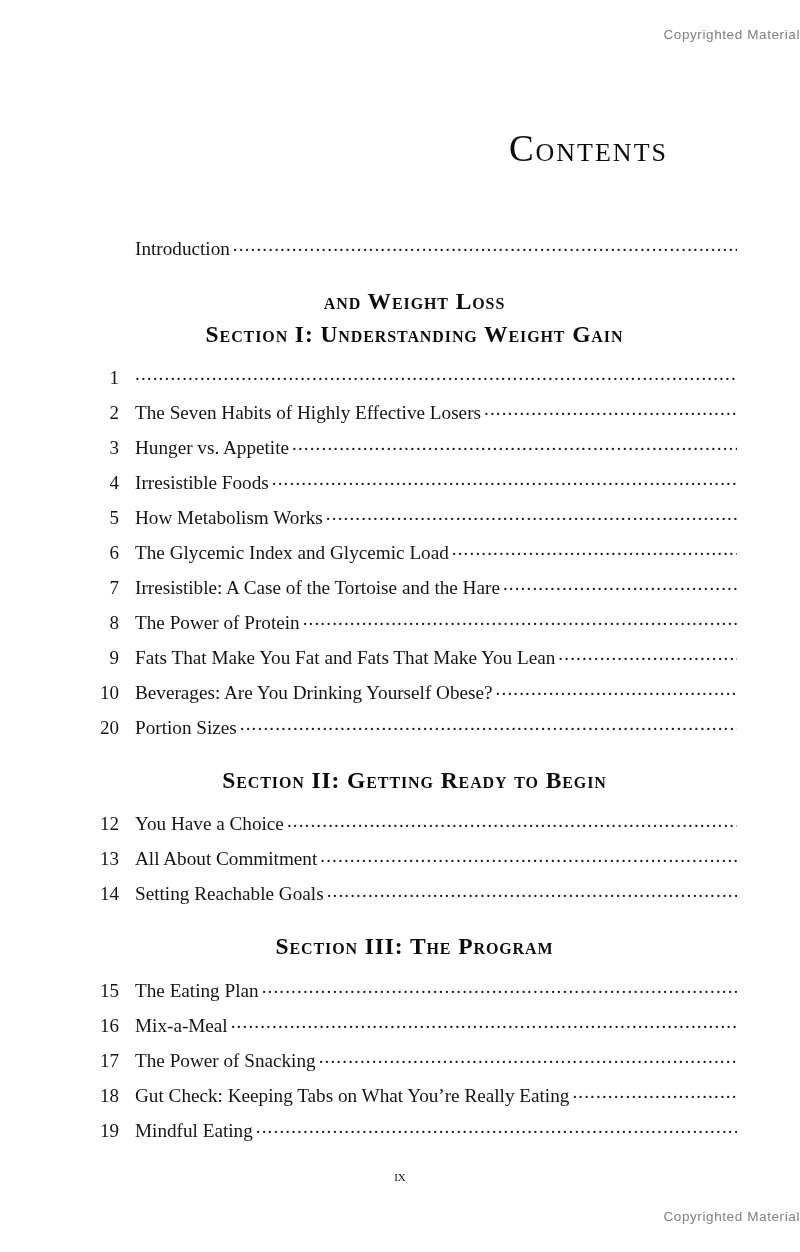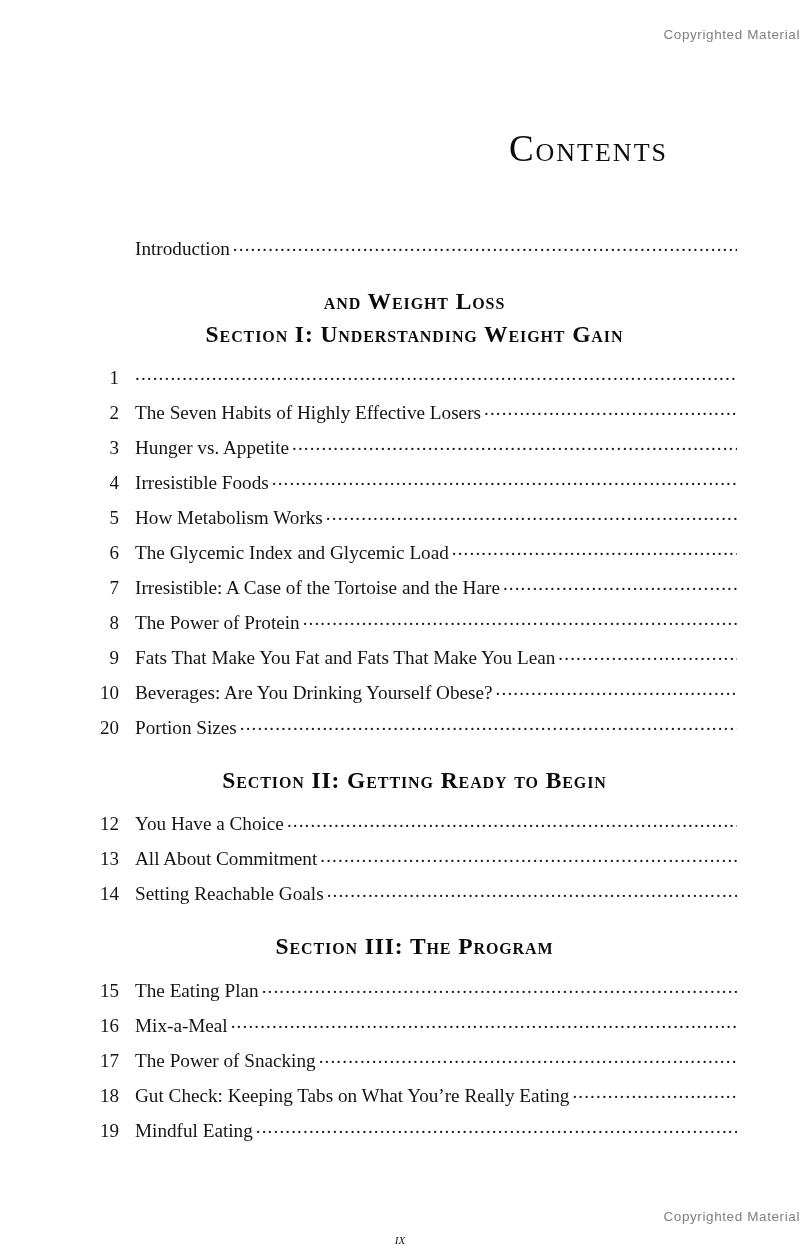--- a/index.html
+++ b/index.html
@@ -133,27 +133,26 @@
   .section-head.sec3 {
     padding-top: 14px;
     padding-bottom: 14px;
   }
   .section-head .line { display: block; }
 
   
   .folio {
     position: absolute;
     left: 0;
-    top: 1230px;
+    top: 1167px;
     width: 800px;
     text-align: center;
     font-size: 16px;
     font-variant: small-caps;
     color: #131313;
-    font-style: italic;
   }
 </style>
 </head>
 <body>
 
 <div class="page">
 
   <div class="watermark top">Copyrighted Material</div>
 
   <div class="contents-title">Contents</div>

